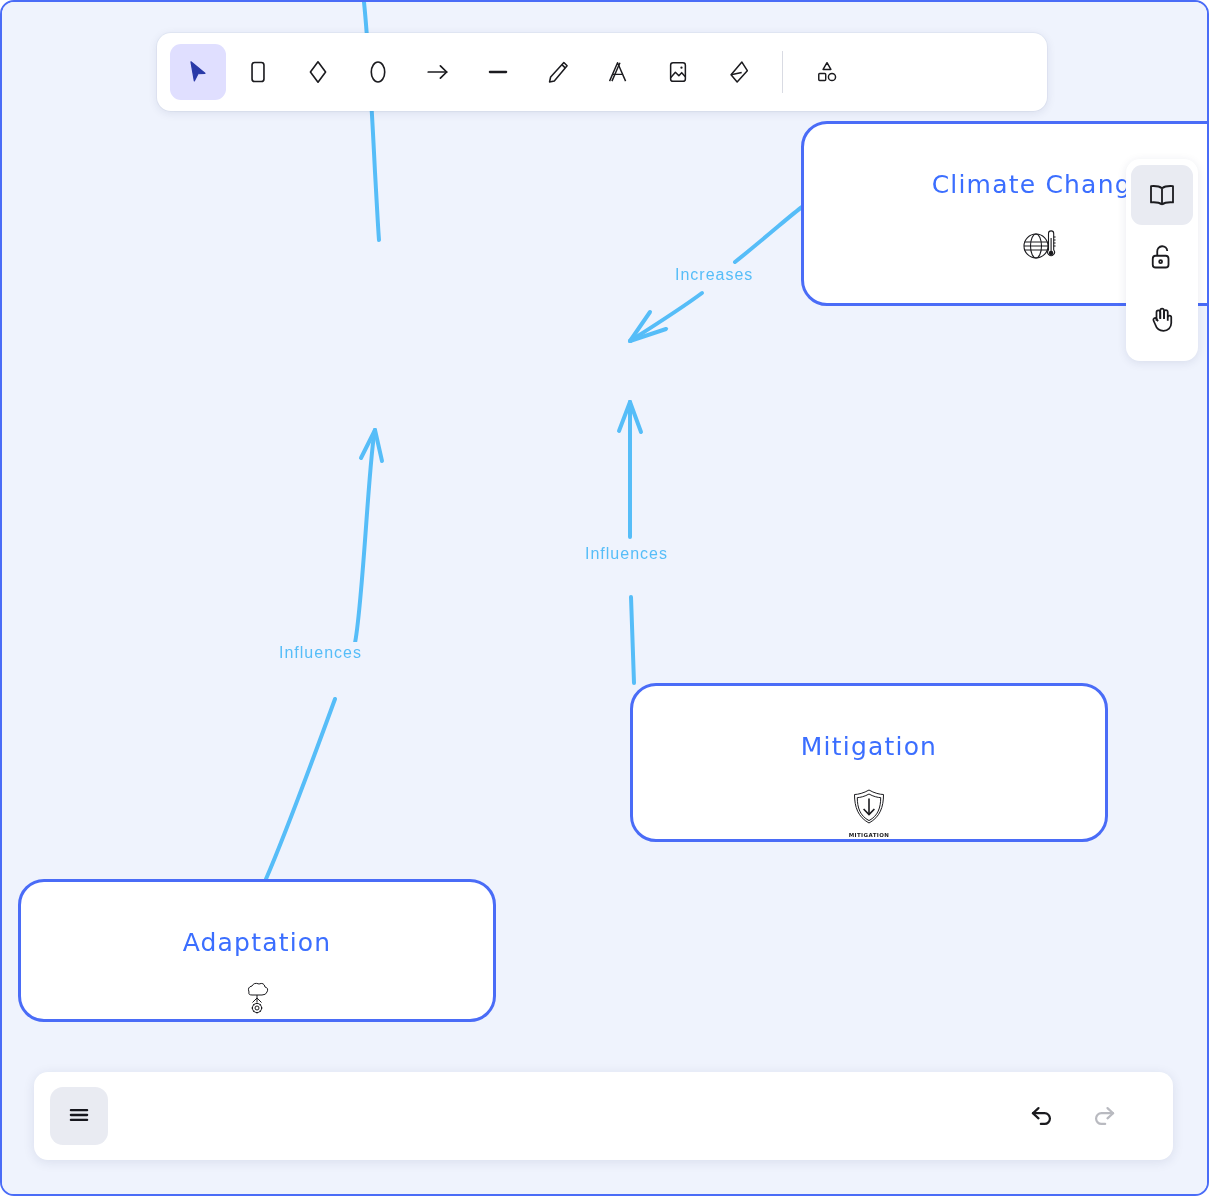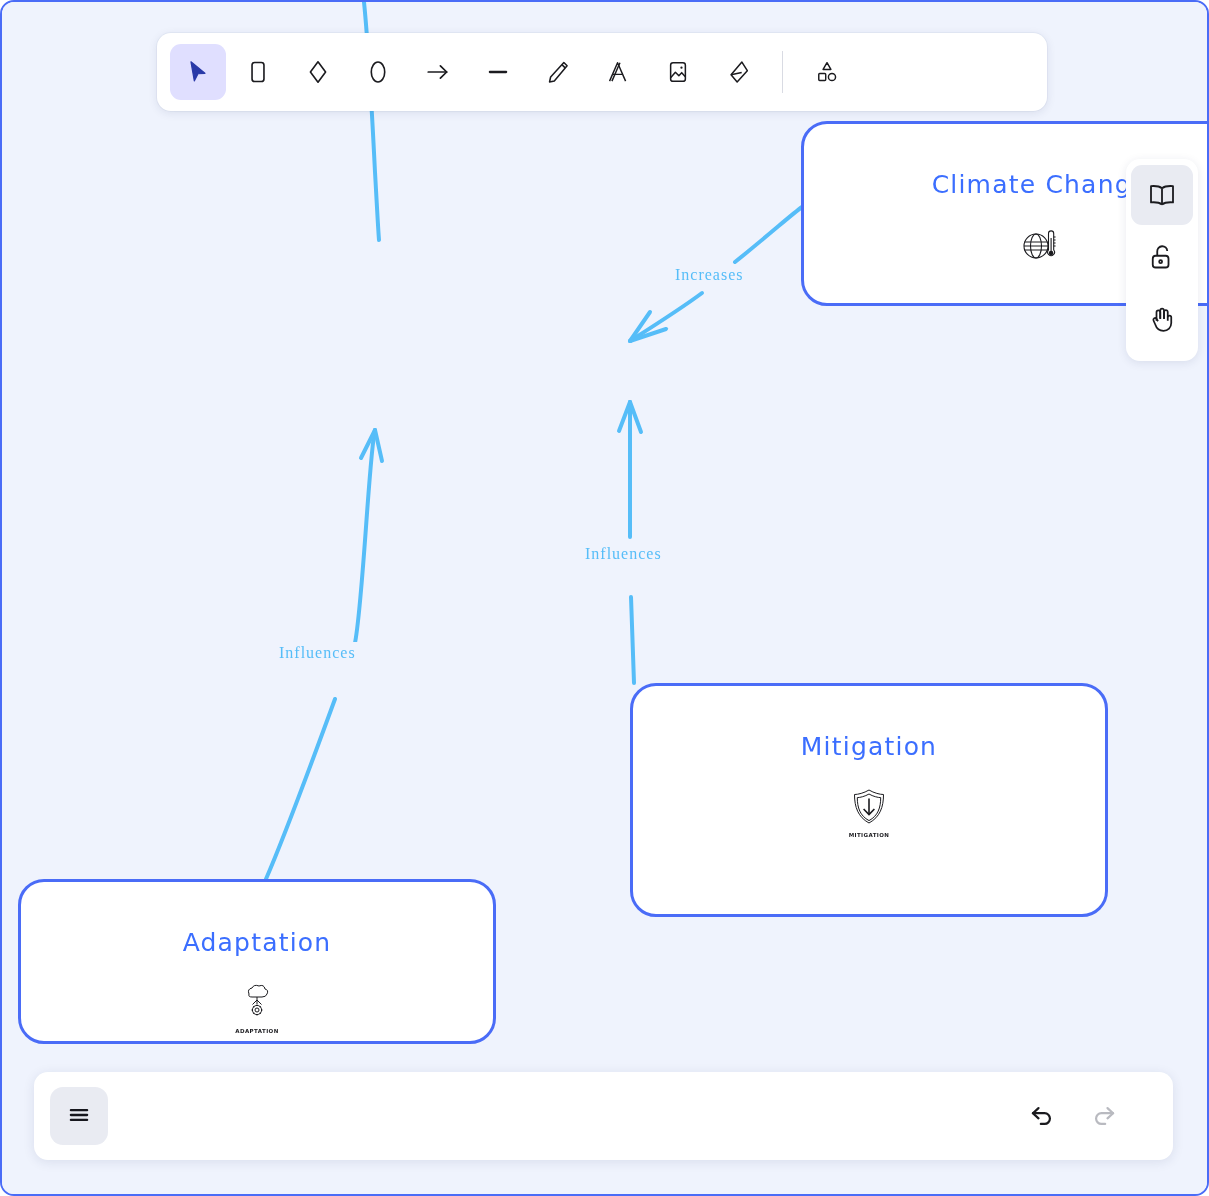--- a/index.html
+++ b/index.html
@@ -72,27 +72,27 @@
     font-family: "DejaVu Sans", sans-serif;
     font-size: 5.5px;
     font-weight: bold;
     letter-spacing: 0.4px;
     color: #1b1b1f;
     text-align: center;
   }
 
   #node-global-warming { left: 146px; top: 238px; width: 478px; height: 188px; }
   #node-climate-change { left: 799px; top: 119px; width: 478px; height: 185px; }
-  #node-mitigation     { left: 628px; top: 681px; width: 478px; height: 234px; }
-  #node-adaptation     { left: 16px;  top: 877px; width: 478px; height: 165px; }
+  #node-mitigation     { left: 628px; top: 681px; width: 478px; height: 159px; }
+  #node-adaptation     { left: 16px;  top: 877px; width: 478px; height: 143px; }
 
   
   .edge-label {
     position: absolute;
-    font-family: Liberation Serif, serif;
+    font-family: Liberation Sans, sans-serif;
     font-size: 16px;
     letter-spacing: 1px;
     color: #56bdf8;
     white-space: nowrap;
     background: #eff3fd;
     padding: 2px 5px;
   }
   #label-increases   { left: 668px; top: 262px; }
   #label-influences-mitigation { left: 578px; top: 541px; }
   #label-influences-adaptation { left: 272px; top: 640px; }

